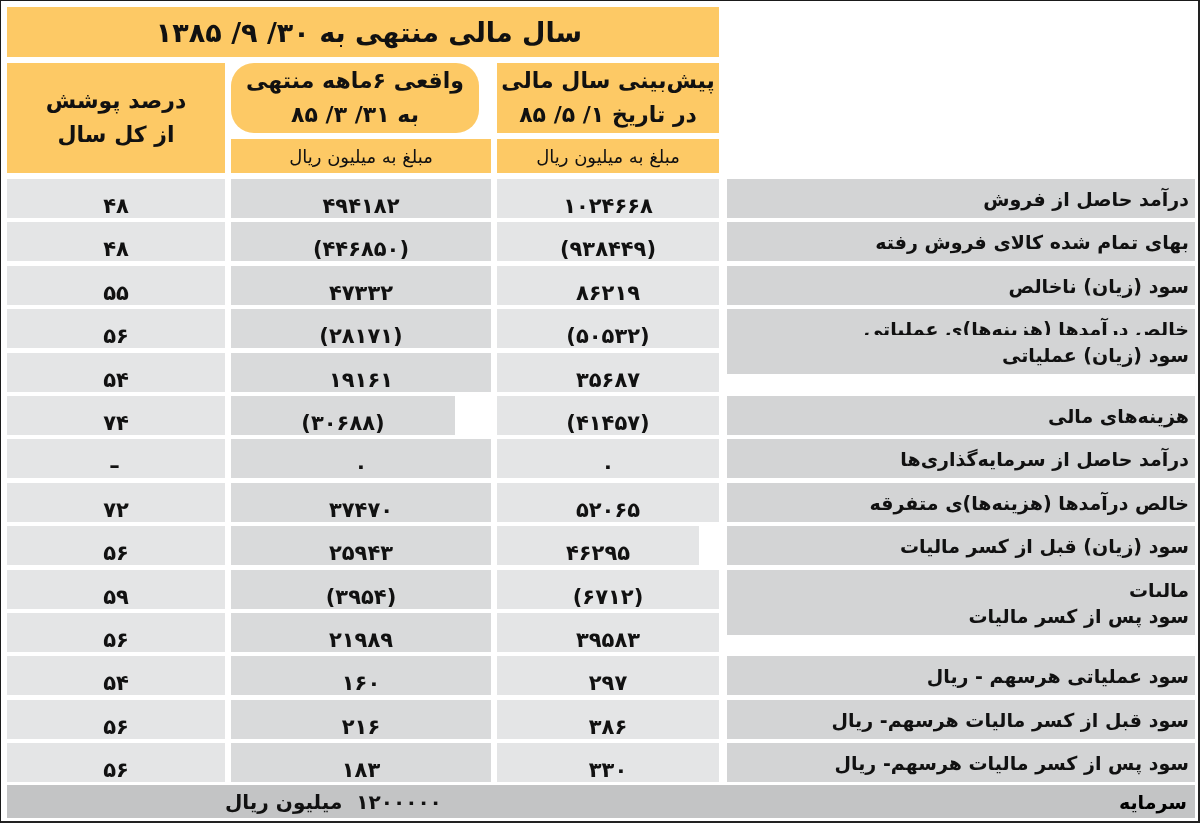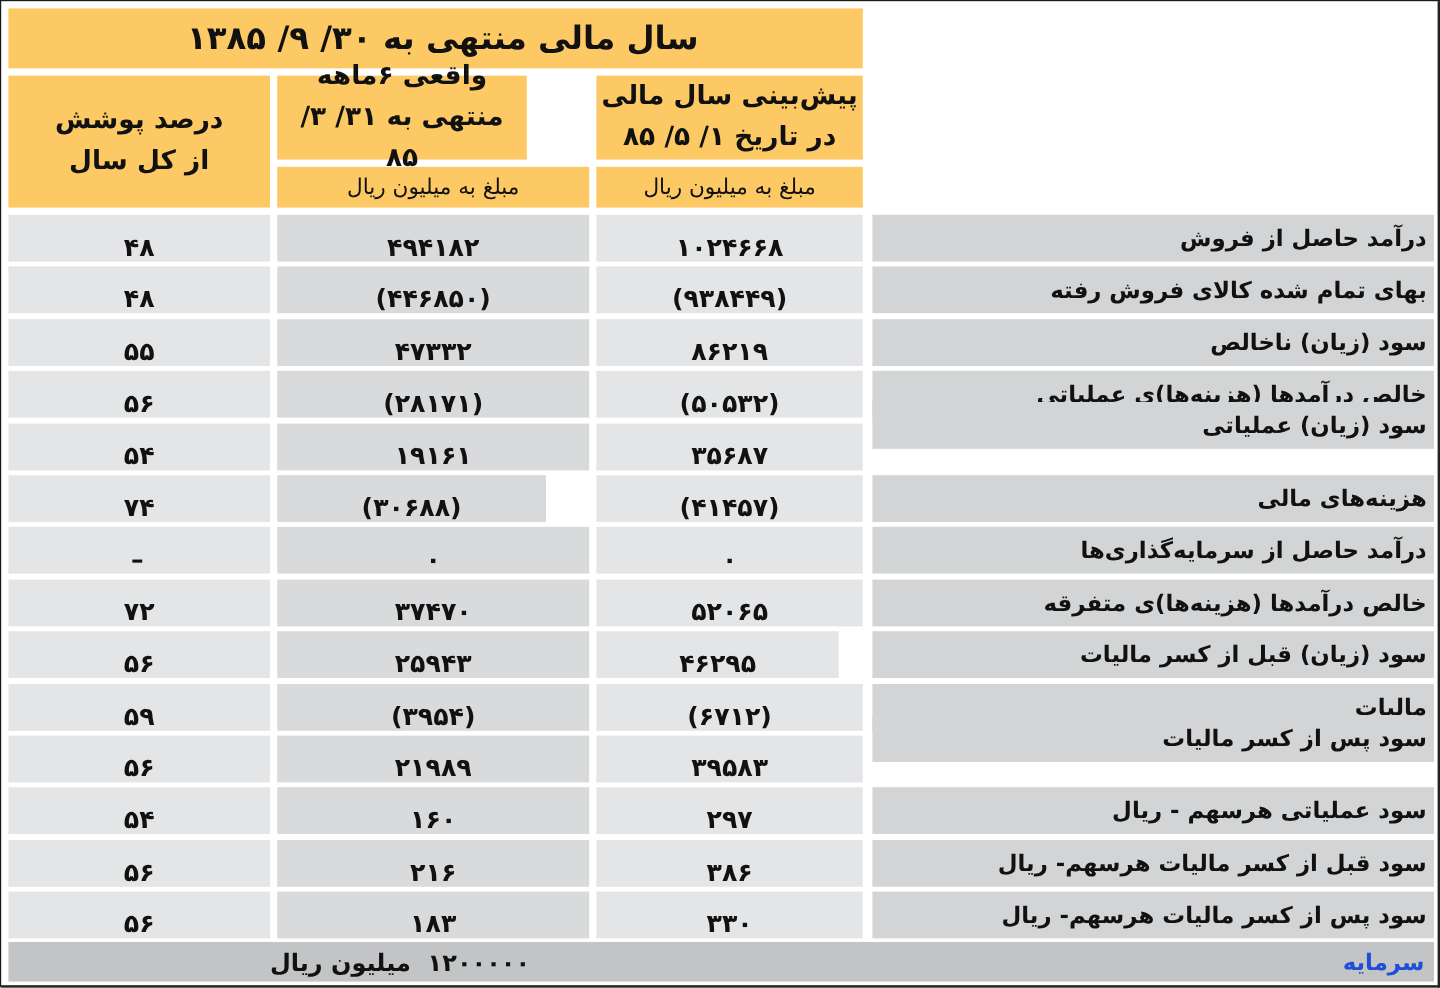--- a/index.html
+++ b/index.html
@@ -86,21 +86,21 @@
     left: 6px; top: 784px;
     width: 1188px; height: 33px;
     background: #c3c4c5;
   }
   .capital-label {
     position: absolute;
     right: 8px; top: 0; height: 33px;
     display: flex; align-items: center;
     font-size: 19px; font-weight: bold;
     direction: rtl;
-    color: #1d4ed8;
+    color: #000000;
   }
   .capital-value {
     position: absolute;
     left: 218px; top: 0; height: 33px;
     display: flex; align-items: center;
     direction: rtl;
     font-size: 20px; font-weight: bold;
     color: #111;
     gap: 14px;
   }
@@ -116,21 +116,21 @@
   </div>
 
 
   <div class="cell yellow head-big" style="left:496px; top:62px; width:222px; height:70px; padding:0 0;">
     <span>پیش‌بینی سال مالی در تاریخ ۱/ ۵/ ۸۵</span>
   </div>
   <div class="cell yellow unit" style="left:496px; top:138px; width:222px; height:34px;">
     <span>مبلغ به میلیون ریال</span>
   </div>
 
-  <div class="cell yellow head-big" style="left:230px; top:62px; width:208px; height:70px; padding:0 8px;">
+  <div class="cell yellow head-big" style="left:230px; top:62px; width:248px; height:70px; padding:0 8px;border-radius:23px;">
     <span>واقعی ۶ماهه منتهی به ۳۱/ ۳/ ۸۵</span>
   </div>
   <div class="cell yellow unit" style="left:230px; top:138px; width:260px; height:34px;">
     <span>مبلغ به میلیون ریال</span>
   </div>
 
   <div class="cell yellow head-big" style="left:6px; top:62px; width:218px; height:110px; padding:0 30px;">
     <span>درصد پوشش از کل سال</span>
   </div>
 

